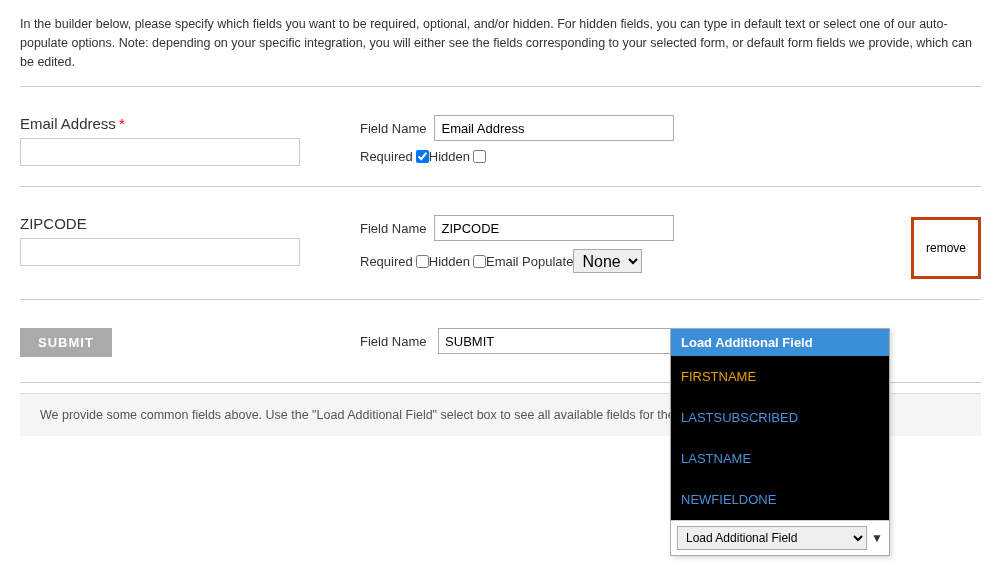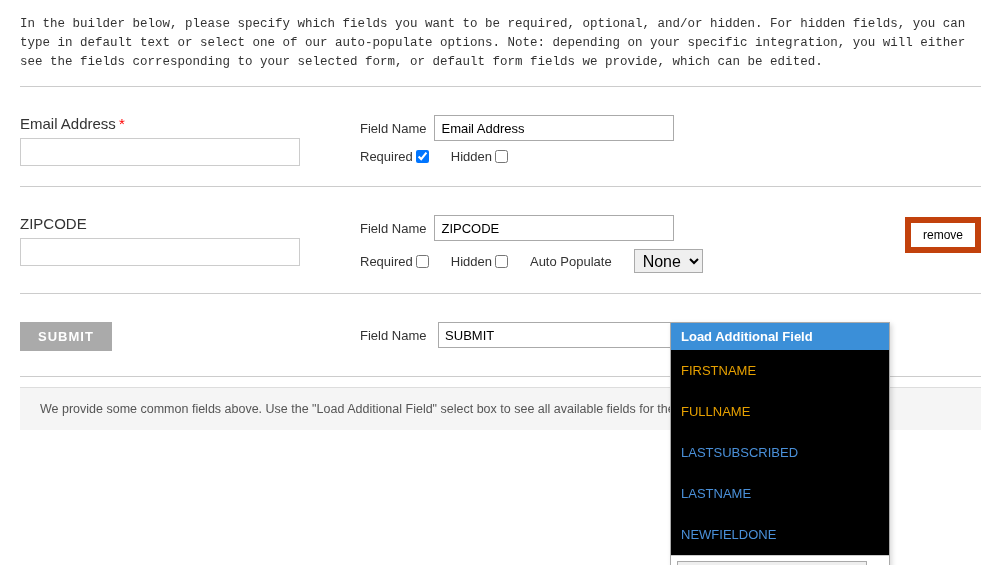--- a/index.html
+++ b/index.html
@@ -10,21 +10,20 @@
       background: #fff;
       width: 1001px;
       min-height: 565px;
       padding: 15px 20px;
     }
     .description {
       font-size: 12.5px;
       color: #333;
       line-height: 1.5;
       margin-bottom: 15px;
-      font-family: Liberation Mono, monospace;
     }
     .divider {
       border: none;
       border-top: 1px solid #ccc;
       margin: 10px 0;
     }
     .field-row {
       display: flex;
       align-items: flex-start;
       padding: 18px 0 10px 0;
@@ -77,38 +76,38 @@
     .field-settings .field-name-row input[type="text"] {
       width: 240px;
       height: 26px;
       border: 1px solid #aaa;
       padding: 3px 6px;
       font-size: 13px;
     }
     .field-settings .options-row {
       display: flex;
       align-items: center;
-      gap: 22px;
+      gap: 0;
       font-size: 13px;
     }
     .field-settings .options-row label {
       display: flex;
       align-items: center;
       gap: 3px;
     }
     .field-settings .options-row select {
       height: 24px;
       font-size: 16px;
       border: 1px solid #aaa;
       padding: 1px 4px;
     }
     .remove-btn {
       background: #fff;
-      border: 6px solid #c2410c;
-      padding: 5px 12px;
+      border: 3px solid #c2410c;
+      padding: 21px 12px;
       font-size: 12px;
       cursor: pointer;
       margin-left: 20px;
       margin-top: 2px;
     }
     .load-additional-wrapper {
       position: relative;
       display: inline-block;
     }
     .load-additional-dropdown {
@@ -214,21 +213,21 @@
     </div>
     <div class="options-row">
       <label>
         <span>Required</span>
         <input type="checkbox" style="">
       </label>
       <label>
         <span>Hidden</span>
         <input type="checkbox" style="">
       </label>
-      <span>Auto Populate</span>
+      <span>Email Populate</span>
       <select>
         <option>None</option>
       </select>
     </div>
   </div>
   <button class="remove-btn">remove</button>
 </div>
 
 <hr class="divider">
 
@@ -240,21 +239,20 @@
     <div class="field-name-row submit-row-settings">
       <label>Field Name</label>
       &nbsp;
       <input type="text" style="width: 240px; height: 26px; border: 1px solid rgb(170, 170, 170); padding: 3px 6px; font-size: 13px;" value="SUBMIT">
 
       
       <div class="load-additional-wrapper" style="margin-left: 0; position: absolute; left: 310px; top: 0;">
         <div class="load-additional-dropdown">
           <div class="dropdown-header">Load Additional Field</div>
           <div class="dropdown-item firstname">FIRSTNAME</div>
-          <div class="dropdown-item fullname">FULLNAME</div>
           <div class="dropdown-item lastsubscribed">LASTSUBSCRIBED</div>
           <div class="dropdown-item lastname">LASTNAME</div>
           <div class="dropdown-item newfieldone">NEWFIELDONE</div>
           <div class="load-additional-select-row">
             <select>
               <option>Load Additional Field</option>
             </select>
             <span style="margin-left:4px; font-size:12px; color:#333;">▼</span>
           </div>
         </div>

